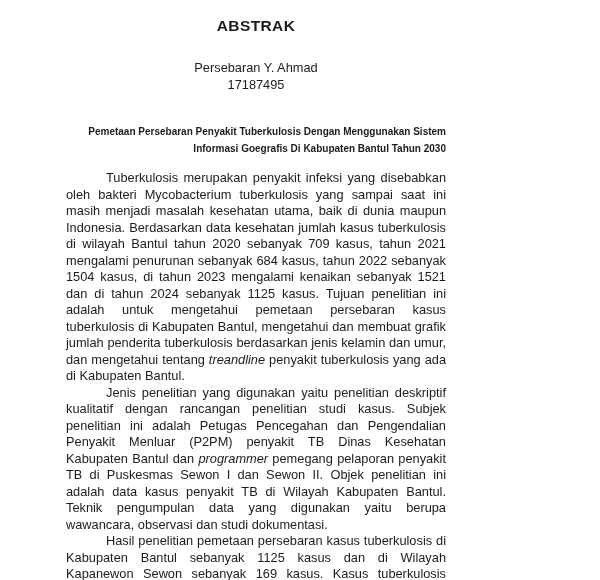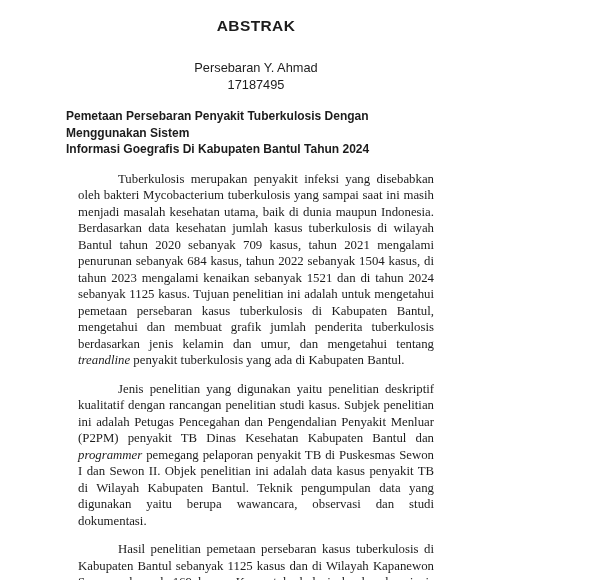--- a/index.html
+++ b/index.html
@@ -27,53 +27,52 @@
     letter-spacing: 0.4px;
     margin: 6px 0 0 0;
   }
   .author-block {
     margin-top: 25px;
     text-align: center;
     font-size: 12.8px;
     line-height: 16.5px;
   }
   .doc-title {
-    margin-top: 15px;
-    text-align: left;
+    margin-top: 31px;
+    text-align: right;
     font-weight: bold;
-    font-size: 12px;
+    font-size: 10px;
     line-height: 16.5px;
   }
   .abstract-body {
     margin-top: 13px;
   }
   p.body-par {
-    margin: 12px;
+    margin: 0;
     text-align: justify;
     text-indent: 40px;
     font-size: 12.8px;
     line-height: 16.5px;
-    font-family: Liberation Serif, serif;
   }
 </style>
 </head>
 <body>
 
 <div class="page">
 
   <h1 class="heading">ABSTRAK</h1>
 
   <div class="author-block">
     <div>Persebaran Y. Ahmad</div>
     <div>17187495</div>
   </div>
 
   <div class="doc-title">
     <span>Pemetaan Persebaran Penyakit Tuberkulosis Dengan Menggunakan Sistem</span><br>
-    <span>Informasi Goegrafis Di Kabupaten Bantul Tahun 2024</span>
+    <span>Informasi Goegrafis Di Kabupaten Bantul Tahun 2030</span>
   </div>
 
   <div class="abstract-body">
     <p class="body-par"><span>Tuberkulosis merupakan penyakit infeksi yang disebabkan oleh bakteri Mycobacterium tuberkulosis yang sampai saat ini masih menjadi masalah kesehatan utama, baik di dunia maupun Indonesia. Berdasarkan data kesehatan jumlah kasus tuberkulosis di wilayah Bantul tahun 2020 sebanyak 709 kasus, tahun 2021 mengalami penurunan sebanyak 684 kasus, tahun 2022 sebanyak 1504 kasus, di tahun 2023 mengalami kenaikan sebanyak 1521 dan di tahun 2024 sebanyak 1125 kasus. Tujuan penelitian ini adalah untuk mengetahui pemetaan persebaran kasus tuberkulosis di Kabupaten Bantul, mengetahui dan membuat grafik jumlah penderita tuberkulosis berdasarkan jenis kelamin dan umur, dan mengetahui tentang </span><span style="font-style: italic;">treandline</span><span> penyakit tuberkulosis yang ada di Kabupaten Bantul.</span></p>
     <p class="body-par"><span>Jenis penelitian yang digunakan yaitu penelitian deskriptif kualitatif dengan rancangan penelitian studi kasus. Subjek penelitian ini adalah Petugas Pencegahan dan Pengendalian Penyakit Menluar (P2PM) penyakit TB Dinas Kesehatan Kabupaten Bantul dan </span><span style="font-style: italic;">programmer</span><span> pemegang pelaporan penyakit TB di Puskesmas Sewon I dan Sewon II. Objek penelitian ini adalah data kasus penyakit TB di Wilayah Kabupaten Bantul. Teknik pengumpulan data yang digunakan yaitu berupa wawancara, observasi dan studi dokumentasi.</span></p>
     <p class="body-par"><span>Hasil penelitian pemetaan persebaran kasus tuberkulosis di Kabupaten Bantul sebanyak 1125 kasus dan di Wilayah Kapanewon Sewon sebanyak 169 kasus. Kasus tuberkulosis berdasarkan jenis kelamin lebih banyak laki-laki sebanyak 103 kasus (60,95%). Untuk kasus berdasarkan kelompok usia &gt;44 tahun menempati kasus tertinggi sebanyak 57 kasus. Faktor penyebab tingginya penyakit tuberkulosis adalah faktor curah hujan, kepadatan penduduk. Kasus tuberkulosis lebih banyak laki-laki dibandingkan perempuan.</span></p>
   </div>
 
 </div>
 

